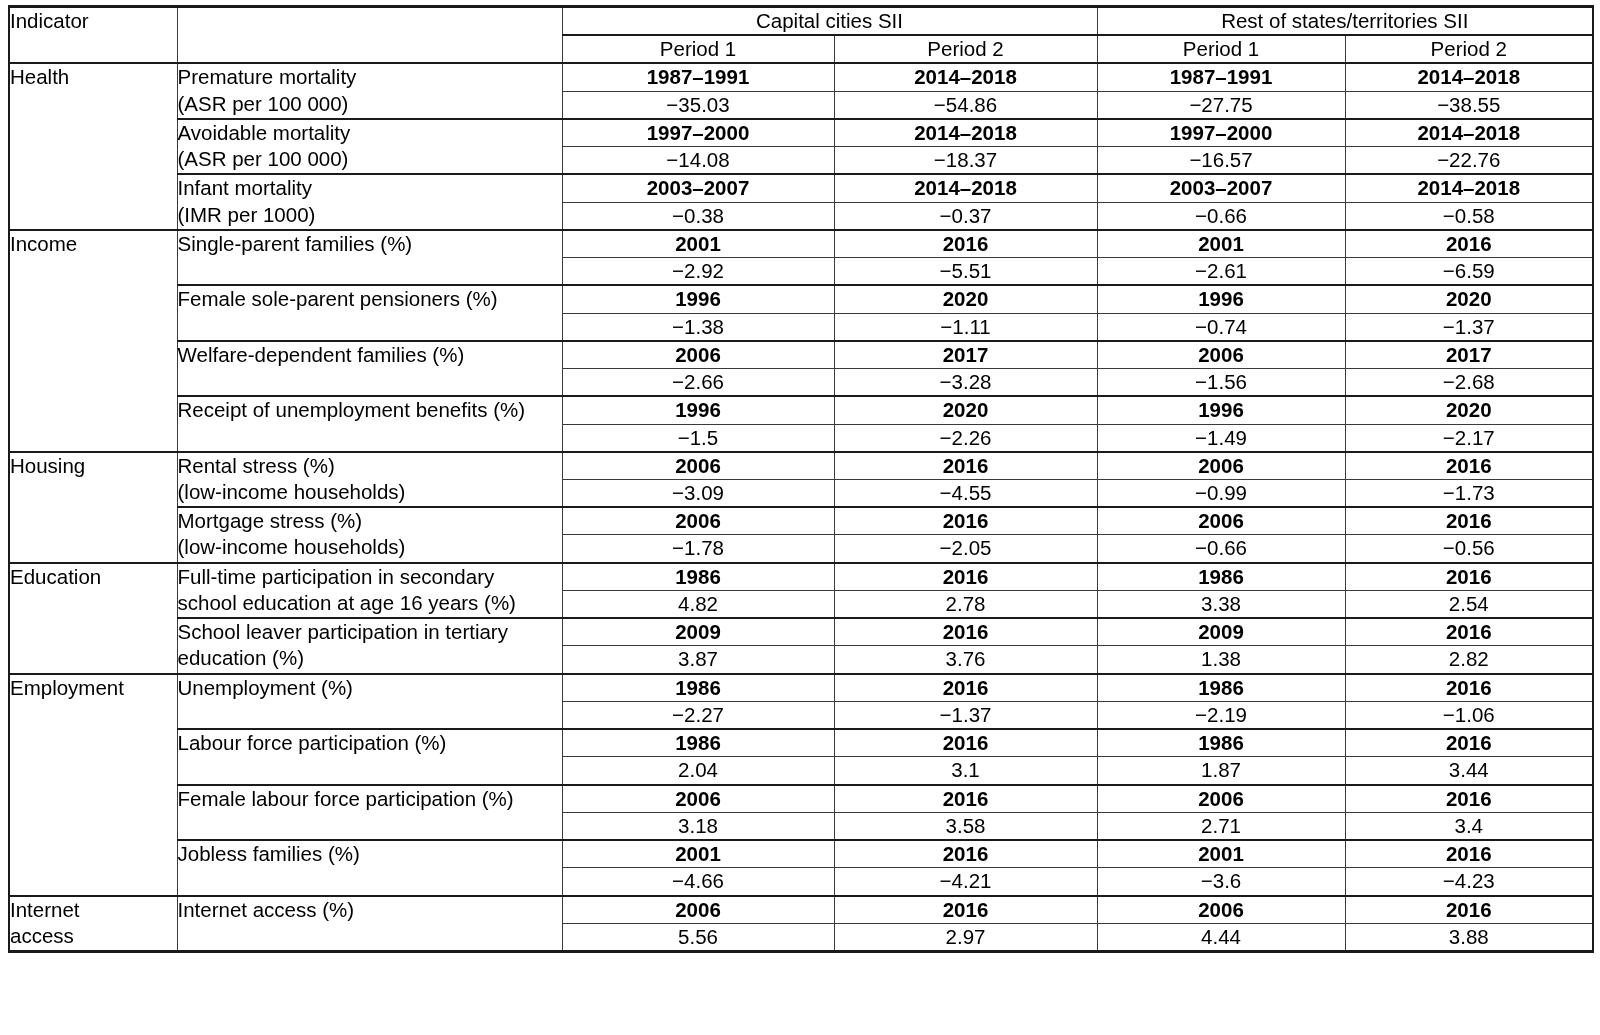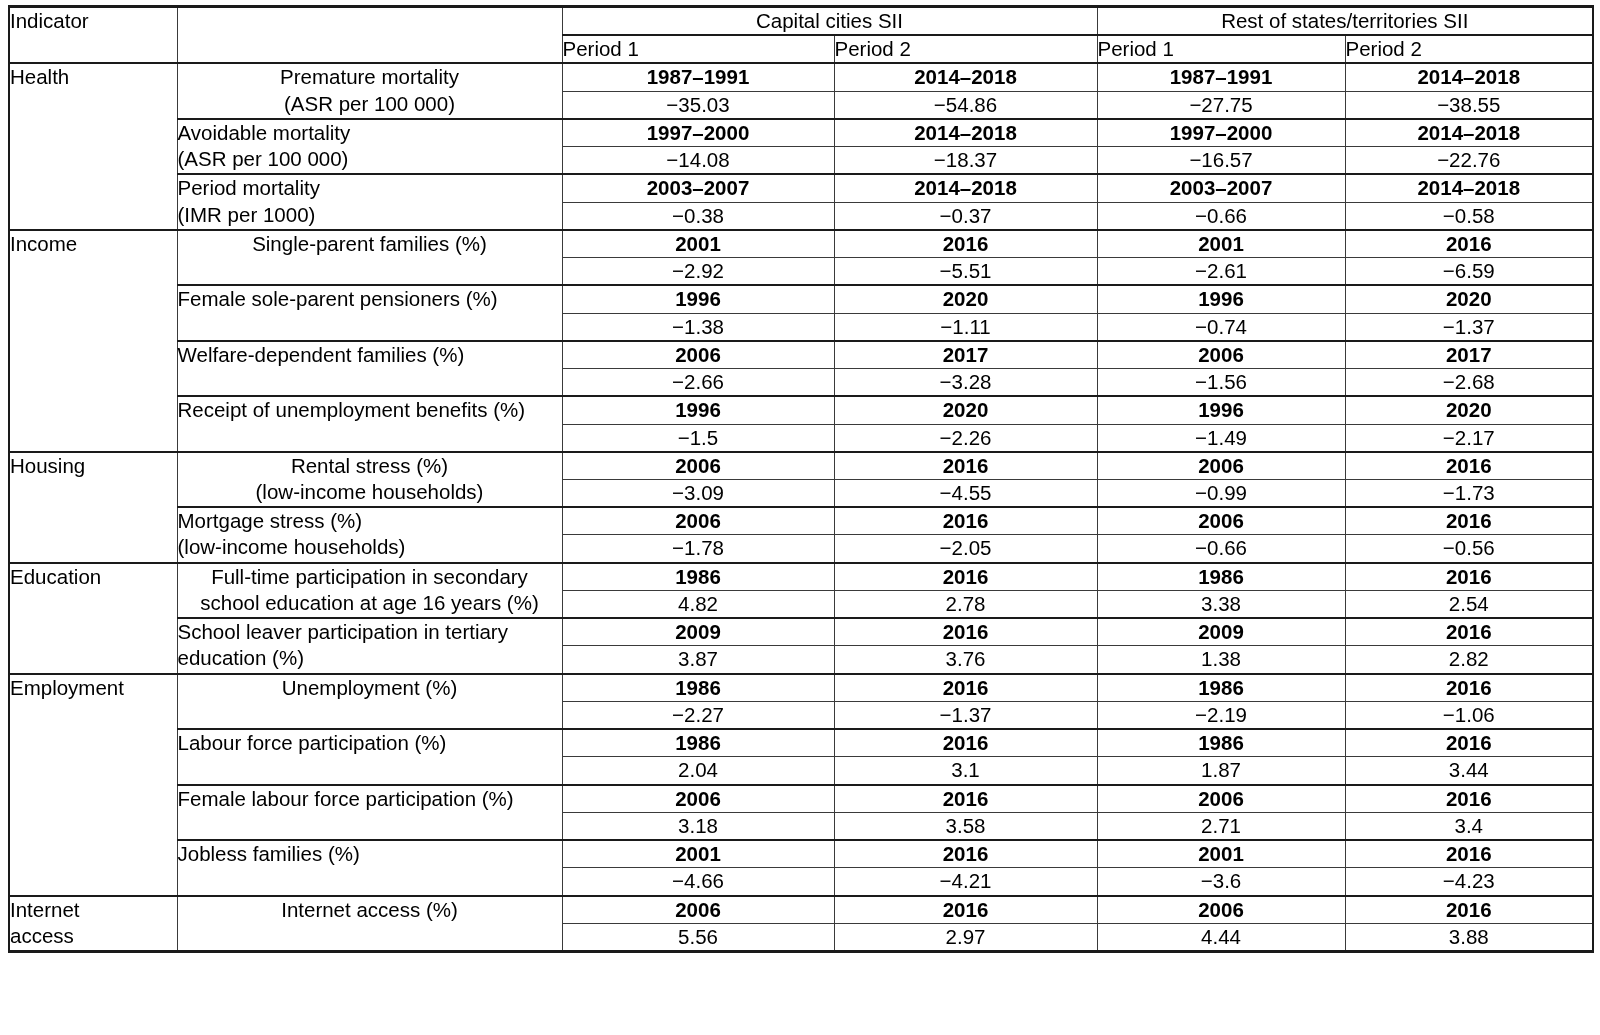--- a/index.html
+++ b/index.html
@@ -56,20 +56,21 @@
   }
   .hdr-blank { border-bottom: none !important; }
   .hdr-group {
     text-align: center;
     font-weight: bold;
     font-size: 21px;
     padding: 6px 0 5px 0;
     border-bottom: 2px solid #1a1a1a !important;
   }
   .hdr-period {
+    text-align: center;
     font-weight: bold;
     font-size: 21px;
     padding: 5px 0 6px 0;
     border-top: none !important;
     border-bottom: 2px solid #1a1a1a !important;
   }
 
   
   td.cat {
     padding: 7px 0 0 10px;
@@ -84,21 +85,21 @@
   td.ind.grpstart { border-top: 2px solid #1a1a1a !important; margin-top: 32px; }
   td.val {
     text-align: center;
     padding: 6px 0 5px 0;
     font-size: 20.5px;
   }
   td.val.year {
     font-weight: bold;
   }
   td.val.grpstart { border-top: 2px solid #1a1a1a !important; }
-  td.ind.sectop, td.val.sectop { border-top: 2px solid #1a1a1a !important; text-align: center; }
+  td.ind.sectop, td.val.sectop { border-top: 2px solid #1a1a1a !important; }
   .ind-line2 { display: block; }
 
   .footnote {
     font-size: 20px;
     padding: 9px 0 0 40px;
     color: #000;
   }
 </style>
 </head>
 <body>
@@ -149,21 +150,21 @@
           <td class="val year grpstart">1997–2000</td>
           <td class="val year grpstart">2014–2018</td>
         </tr>
         <tr>
           <td class="val">−14.08</td>
           <td class="val">−18.37</td>
           <td class="val">−16.57</td>
           <td class="val">−22.76</td>
         </tr>
         <tr>
-          <td class="ind grpstart" rowspan="2"><span>Period mortality</span><span class="ind-line2">(IMR per 1000)</span></td>
+          <td class="ind grpstart" rowspan="2"><span>Infant mortality</span><span class="ind-line2">(IMR per 1000)</span></td>
           <td class="val year grpstart">2003–2007</td>
           <td class="val year grpstart">2014–2018</td>
           <td class="val year grpstart">2003–2007</td>
           <td class="val year grpstart">2014–2018</td>
         </tr>
         <tr>
           <td class="val">−0.38</td>
           <td class="val">−0.37</td>
           <td class="val">−0.66</td>
           <td class="val">−0.58</td>

